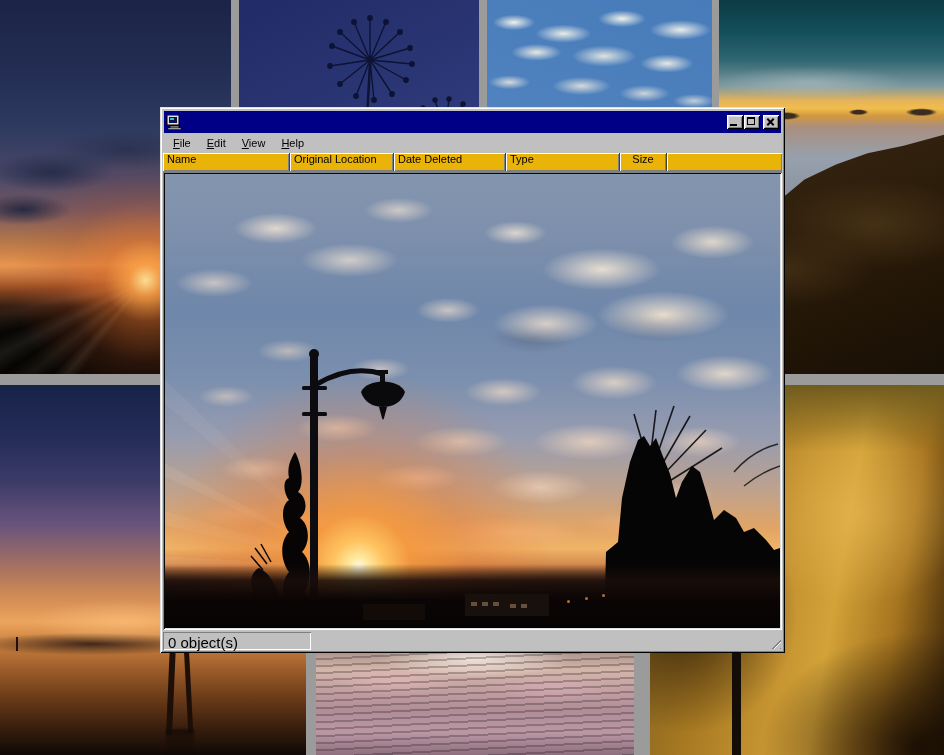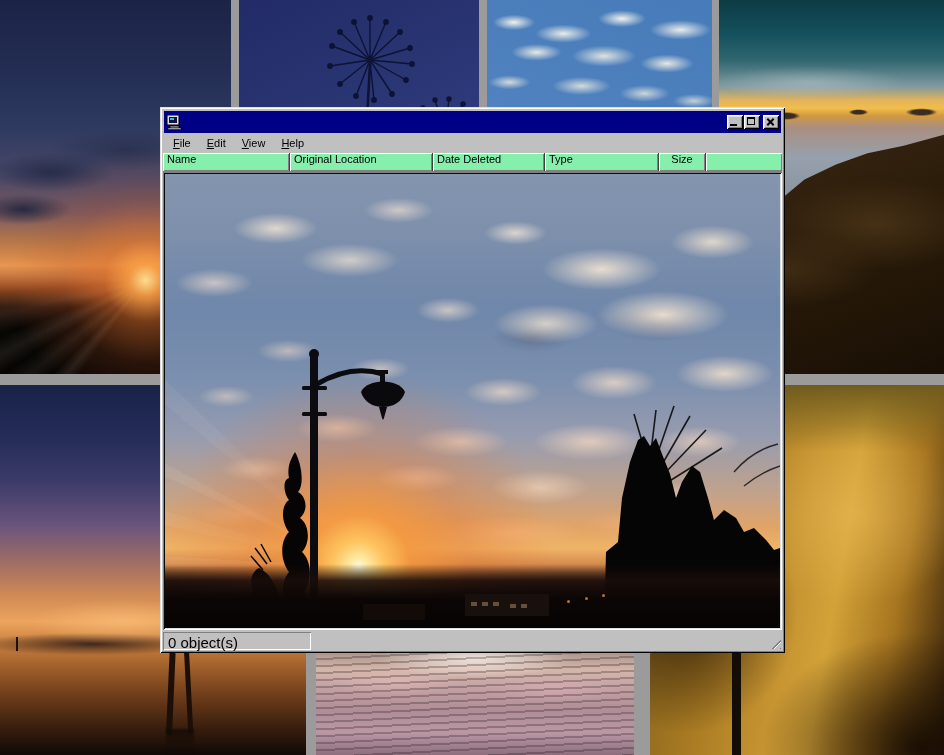--- a/index.html
+++ b/index.html
@@ -86,21 +86,21 @@
   .winbtn.close{margin-left:3px;}
   .glyph-min{position:absolute;left:3px;bottom:3px;width:7px;height:2px;background:#000;}
   .glyph-max{position:absolute;left:3px;top:2px;width:8px;height:8px;border:1px solid #000;border-top-width:2px;box-sizing:border-box;}
   .glyph-x1,.glyph-x2{position:absolute;left:3px;top:6px;width:9px;height:2px;background:#000;}
   .glyph-x1{transform:rotate(45deg);}.glyph-x2{transform:rotate(-45deg);}
   #menubar{height:19px;display:flex;align-items:center;padding-left:4px;font-size:11px;color:#000;}
   .mi{padding:2px 6px 3px 6px;margin-right:4px;}
   .mi .u{text-decoration:underline;}
   #headerrow{height:18px;display:flex;background:#c0c0c0;border-bottom:1px solid #808080;}
   .hcell{box-sizing:border-box;height:18px;font-size:11px;color:#000;padding:0 4px 0 4px;
-    background:#86efac;box-shadow:inset 1px 1px 0 #fff, inset -1px -1px 0 #808080;
+    background:#eab308;box-shadow:inset 1px 1px 0 #fff, inset -1px -1px 0 #808080;
     border-right:1px solid #404040;white-space:nowrap;overflow:hidden;}
   .hcell.size{text-align:center;}
   .hcell.last{flex:1;border-right:none;}
   #content{flex:1;position:relative;margin-top:0;
     box-shadow:inset 1px 1px 0 #808080, inset -1px -1px 0 #fff, inset 2px 2px 0 #0a0a0a, inset -2px -2px 0 #dfdfdf;
     background:#869ab5;}
   #photo{position:absolute;left:2px;top:2px;right:2px;bottom:2px;overflow:hidden;
     background:
       radial-gradient(circle at 31.5% 86.5%, #fffbe8 0%, #ffe9a0 1.6%, #ffc35e 4.5%, rgba(244,150,60,.85) 9%, rgba(230,120,50,.38) 19%, rgba(230,120,50,0) 34%),
       conic-gradient(from 250deg at 31.5% 86.5%, rgba(255,240,220,.10) 0deg 3deg, rgba(255,240,220,0) 3deg 9deg, rgba(255,240,220,.07) 9deg 12deg, rgba(255,240,220,0) 12deg 20deg, rgba(255,240,220,.09) 20deg 23deg, rgba(255,240,220,0) 23deg 32deg, rgba(255,240,220,.06) 32deg 36deg, rgba(255,240,220,0) 36deg 45deg, rgba(255,240,220,.08) 45deg 48deg, rgba(255,240,220,0) 48deg 60deg, rgba(255,240,220,.05) 60deg 64deg, rgba(255,240,220,0) 64deg 360deg),
@@ -260,21 +260,21 @@
 
     <div id="menubar">
       <span class="mi"><span class="u">F</span><span>ile</span></span>
       <span class="mi"><span class="u">E</span><span>dit</span></span>
       <span class="mi"><span class="u">V</span><span>iew</span></span>
       <span class="mi"><span class="u">H</span><span>elp</span></span>
     </div>
 
     <div id="headerrow">
       <div class="hcell" style="width:127px">Name</div>
-      <div class="hcell" style="width:143px">Original Location</div>
+      <div class="hcell" style="width:104px">Original Location</div>
       <div class="hcell" style="width:112px">Date Deleted</div>
       <div class="hcell" style="width:114px">Type</div>
       <div class="hcell size" style="width:47px">Size</div>
       <div class="hcell last"></div>
     </div>
 
     <div id="content">
       <div id="photo">
 
         <svg style="left:128px;top:170px;" width="120" height="290" viewBox="0 0 120 290">

